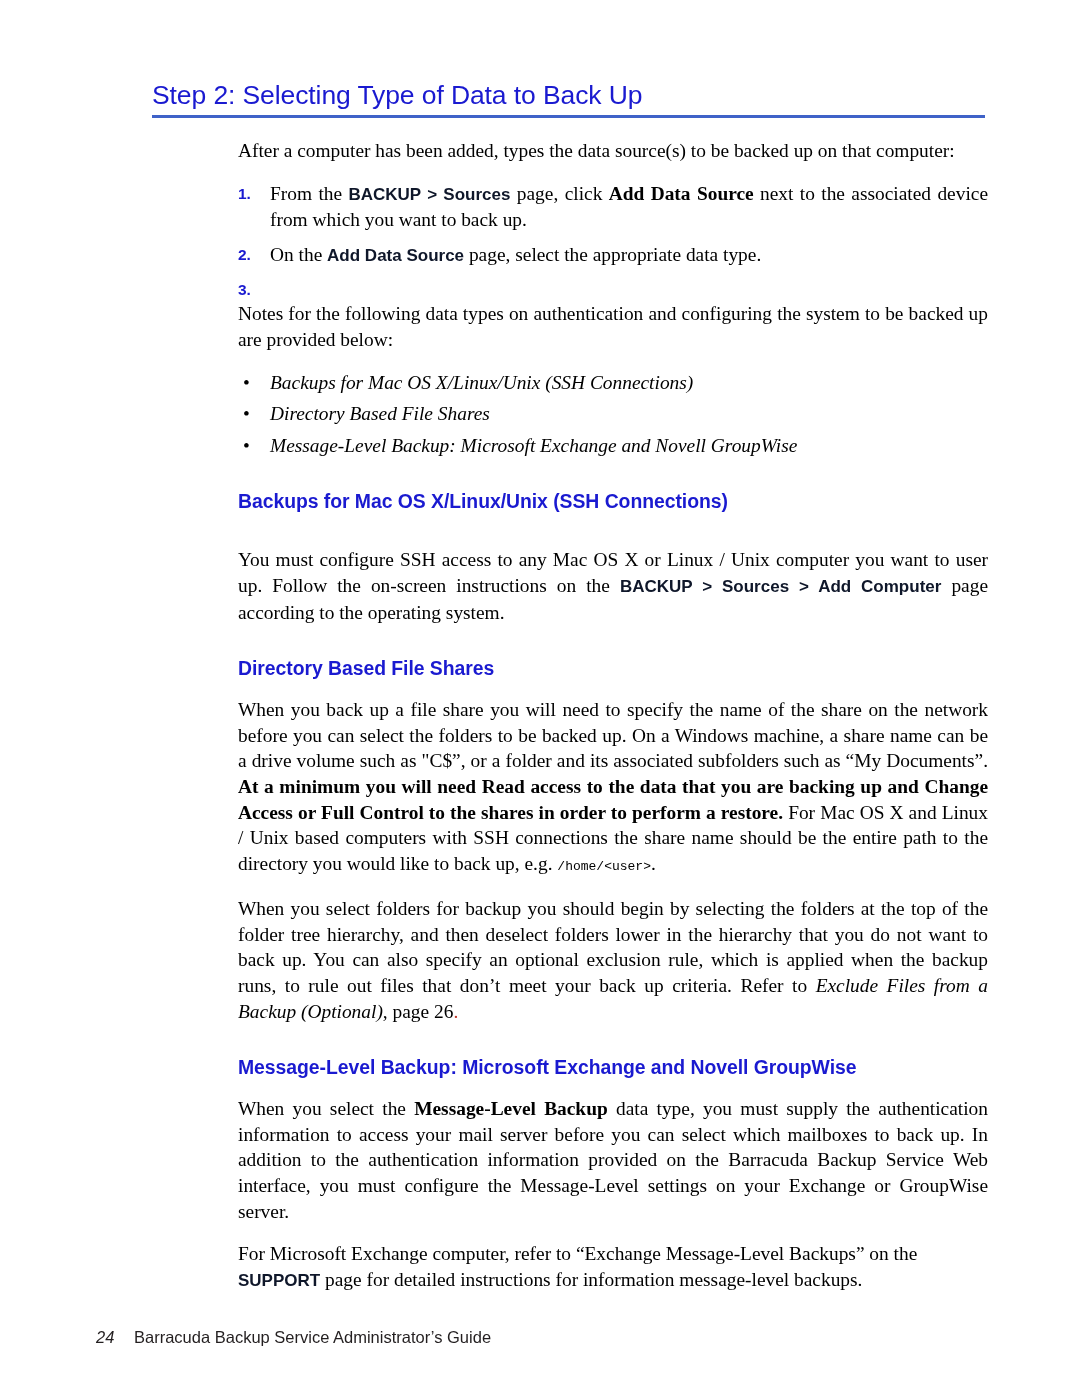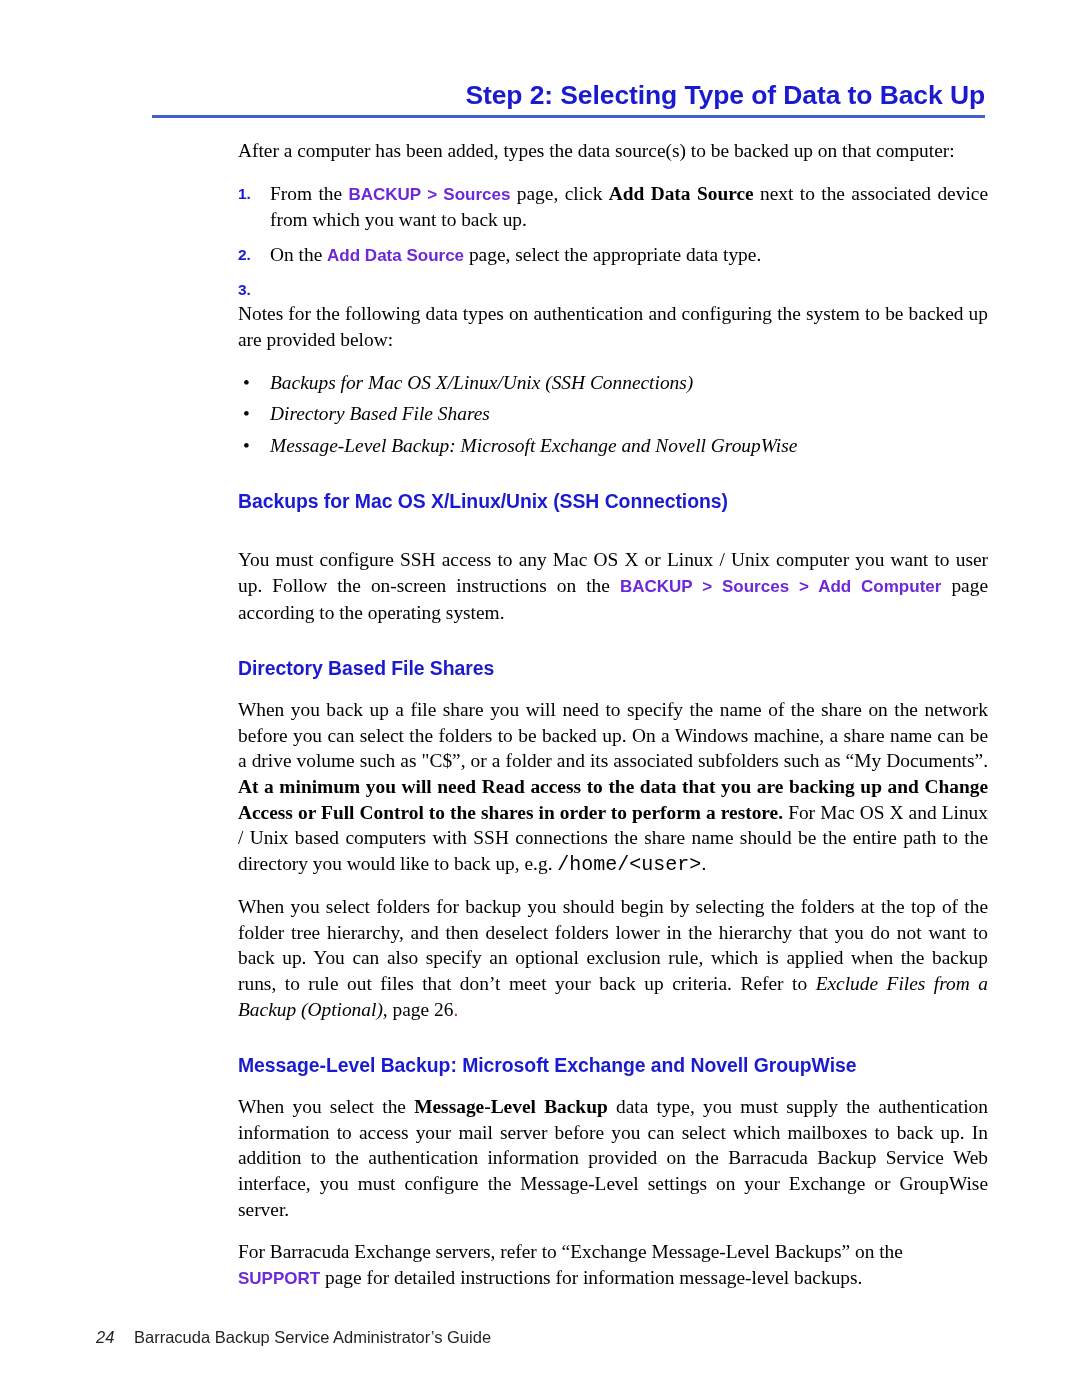--- a/index.html
+++ b/index.html
@@ -25,27 +25,26 @@
 
   
   .banner {
     position: absolute;
     left: 152px;
     top: 80px;
     width: 833px;
   }
   .banner-title {
     font-family: "Liberation Sans", "DejaVu Sans", sans-serif;
-    font-weight: bold;
+    font-weight: normal;
     font-size: 26.5px;
     line-height: 30px;
     color: #1a1ad0;
     letter-spacing: -0.1px;
     white-space: nowrap;
-    text-align: right;
   }
   .banner-rule {
     margin-top: 5px;
     height: 2.5px;
     background: #3f62c8;
     width: 833px;
   }
 
   
   .content {
@@ -120,28 +119,28 @@
     line-height: 24px;
     color: #1a1ad0;
     letter-spacing: -0.05px;
   }
 
   
   .ui {
     font-family: "Liberation Sans", "DejaVu Sans", sans-serif;
     font-weight: bold;
     font-size: 17px;
-    color: #6d28d9;
+    color: #0f172a;
   }
   .b { font-weight: bold; }
   .i { font-style: italic; }
   .bi { font-weight: bold; }
   .mono {
     font-family: "Liberation Mono", "DejaVu Sans Mono", monospace;
-    font-size: 20px;
+    font-size: 13px;
   }
   .red { color: #c0392b; }
 
   
   .footer {
     position: absolute;
     left: 96px;
     top: 1328px;
     width: 900px;
     font-family: "Liberation Sans", "DejaVu Sans", sans-serif;
@@ -227,21 +226,21 @@
     <div class="gap-xl"></div>
 
     <h2 class="section">Message-Level Backup: Microsoft Exchange and Novell GroupWise</h2>
 
     <div class="gap-md"></div>
 
     <p class="body"><span>When you select the </span><span class="b">Message-Level Backup</span><span> data type, you must supply the authentication information to access your mail server before you can select which mailboxes to back up. In addition to the authentication information provided on the Barracuda Backup Service Web interface, you must configure the Message-Level settings on your Exchange or GroupWise server.</span></p>
 
     <div class="gap-md"></div>
 
-    <p class="body last-nojust"><span>For Barracuda Exchange servers, refer to “Exchange Message-Level Backups” on the </span><span class="ui">SUPPORT</span><span> page for detailed instructions for information message-level backups.</span></p>
+    <p class="body last-nojust"><span>For Microsoft Exchange computer, refer to “Exchange Message-Level Backups” on the </span><span class="ui">SUPPORT</span><span> page for detailed instructions for information message-level backups.</span></p>
 
     <div class="gap-md"></div>
 
   </div>
 
   <div class="footer">
     <span class="pageno">24</span><span>Barracuda Backup Service Administrator’s Guide</span>
   </div>
 
 </div>

